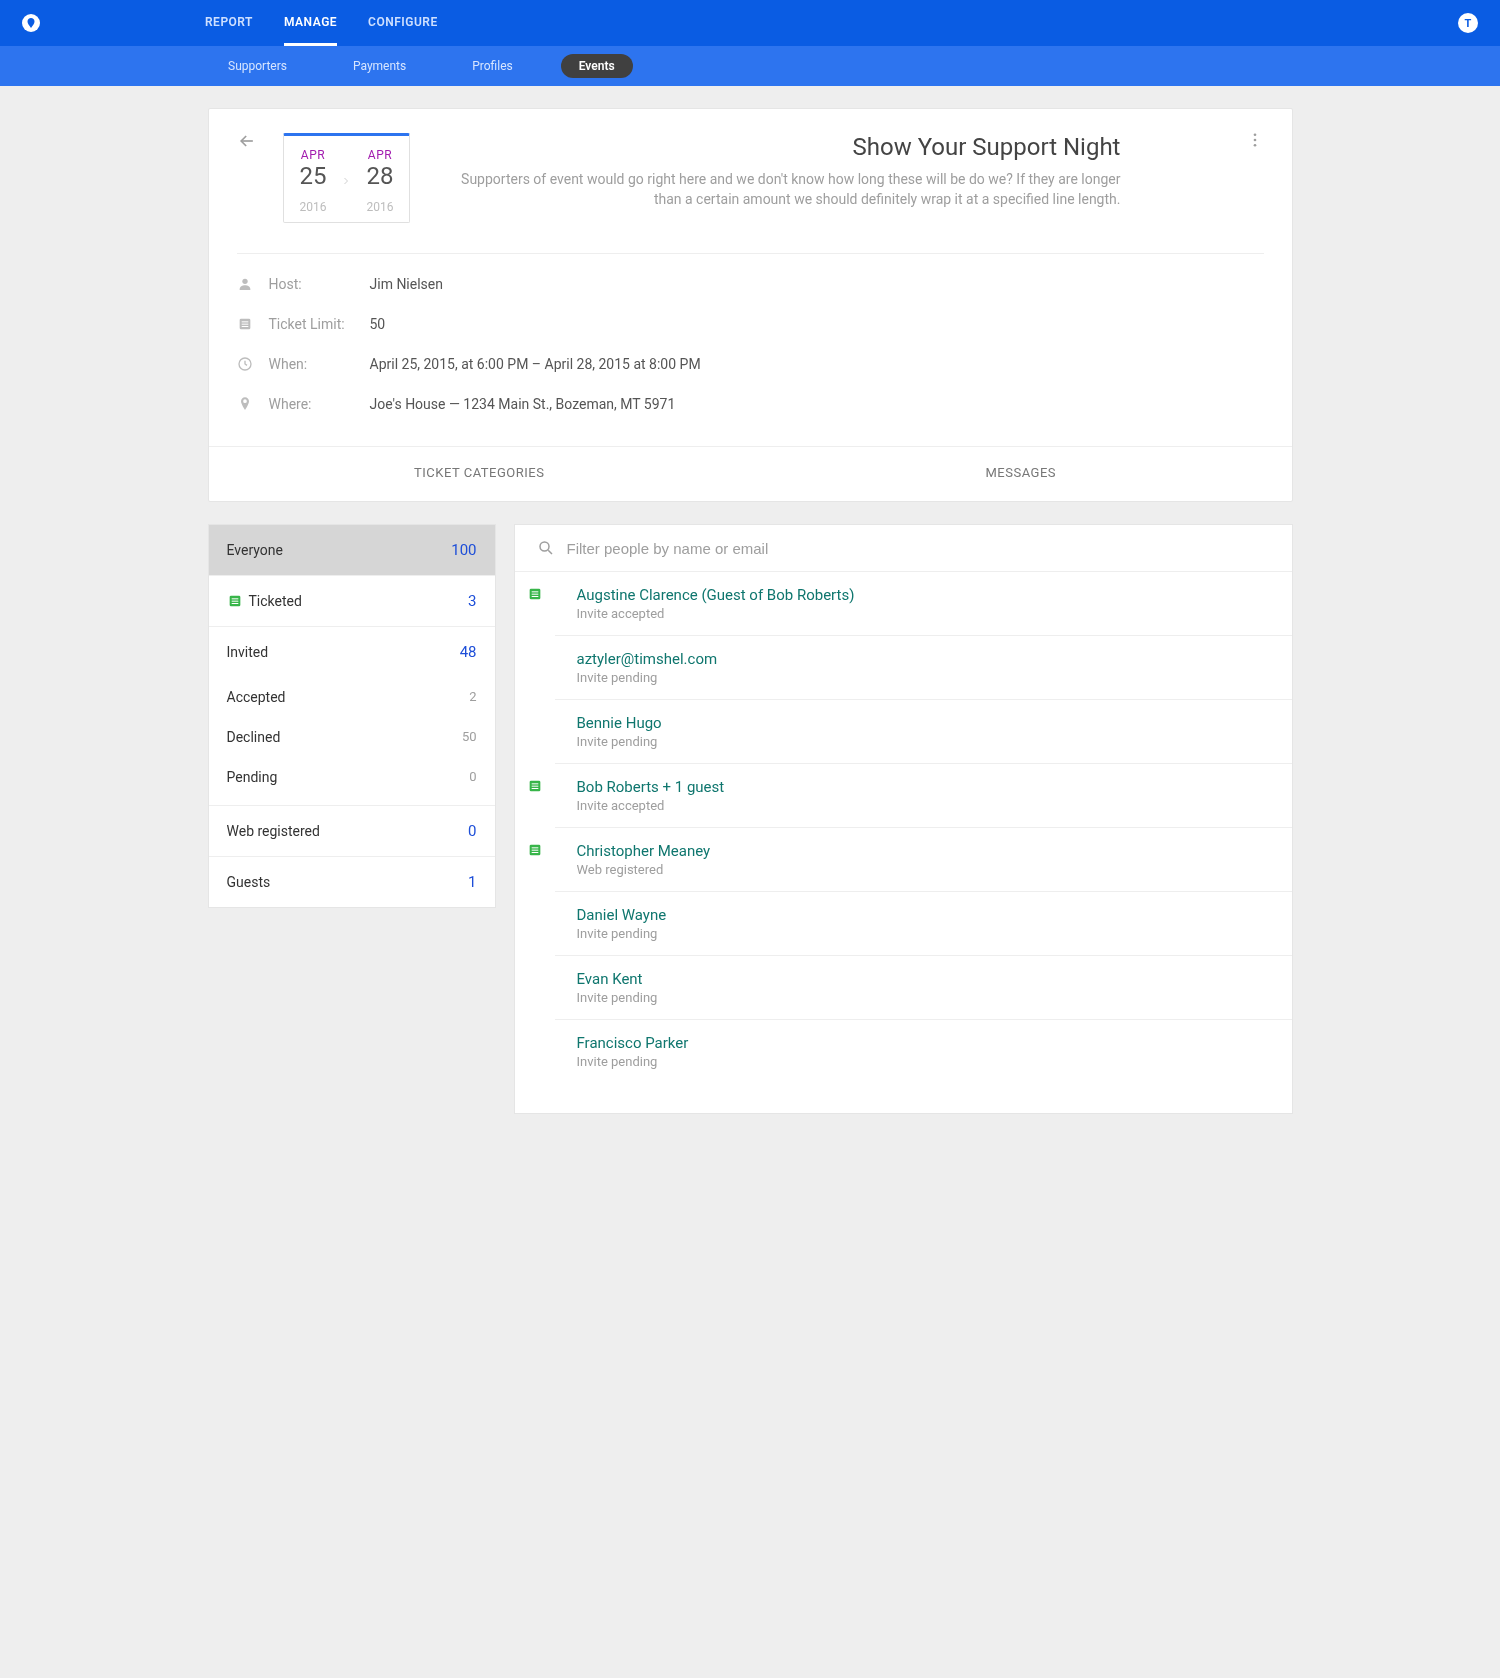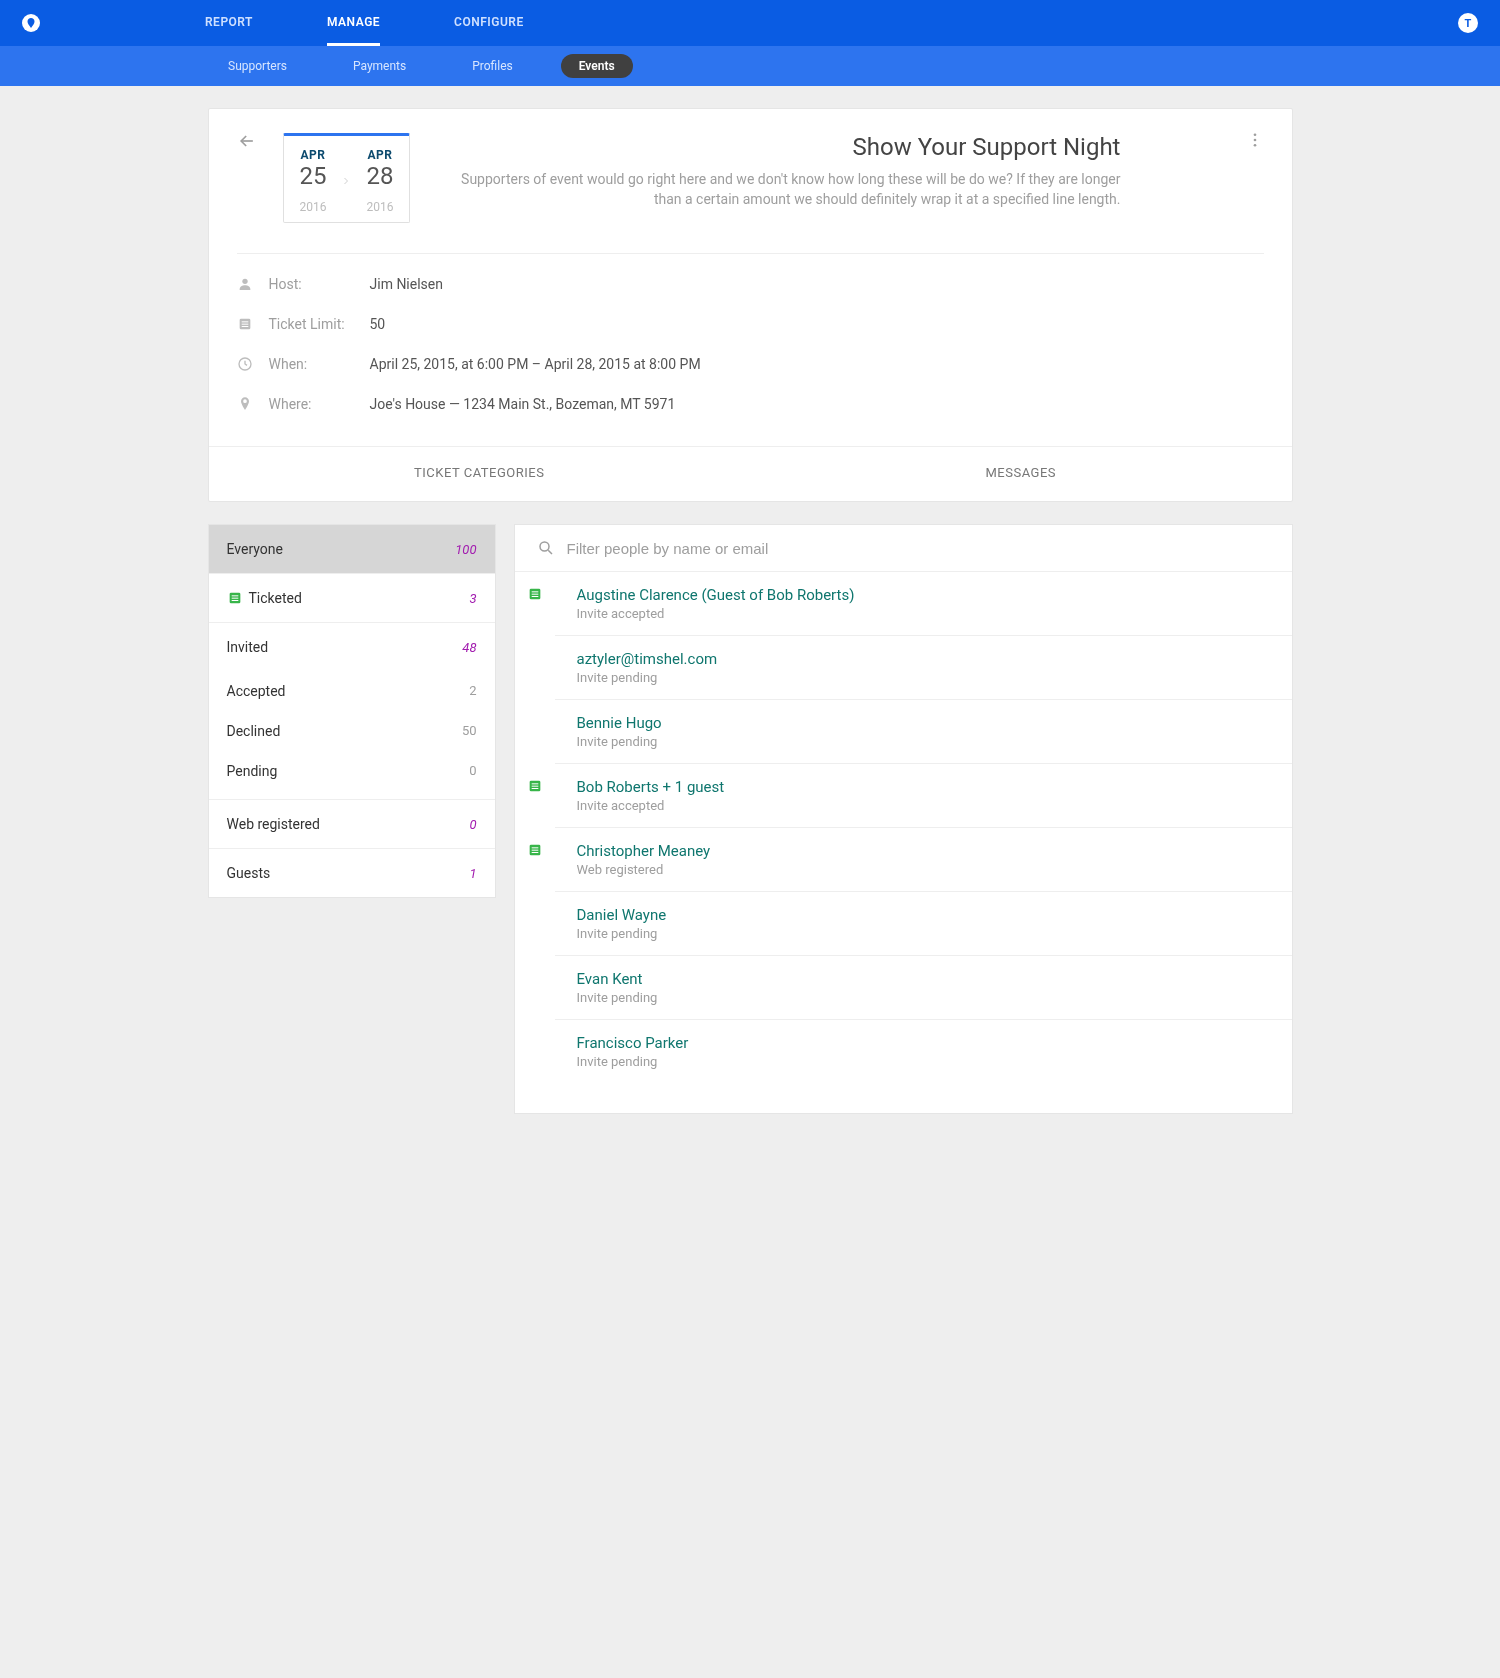--- a/index.html
+++ b/index.html
@@ -25,21 +25,21 @@
     background: #fff;
     position: relative;
     display: flex;
     align-items: center;
     justify-content: center;
   }
   .logo svg { display: block; }
   .primary-tabs {
     margin-left: 165px;
     display: flex;
-    gap: 74px;
+    gap: 31px;
     height: 100%;
     align-items: stretch;
   }
   .primary-tab {
     display: flex;
     align-items: center;
     font-size: 12px;
     font-weight: 600;
     letter-spacing: 0.5px;
     color: #cfe0ff;
@@ -122,21 +122,21 @@
     margin-left: 46px;
     border: 1px solid #e0e0e0;
     border-top: 3px solid #2d74ef;
     border-radius: 2px;
     display: flex;
     align-items: center;
     padding: 12px 16px 8px;
     gap: 14px;
   }
   .date-col { text-align: center; }
-  .date-month { color: #0c4a6e; font-size: 12px; font-weight: 700; letter-spacing: 0.5px; }
+  .date-month { color: #a21caf; font-size: 12px; font-weight: 400; letter-spacing: 0.5px; }
   .date-day { font-size: 24px; color: #555; line-height: 1; margin-top: 2px; }
   .date-year { font-size: 12px; color: #bdbdbd; margin-top: 12px; }
   .date-arrow { color: #d0d0d0; }
   .event-info {
     margin-left: 20px;
     max-width: 690px;
     text-align: right;
   }
   .event-title { font-size: 24px; color: #444; font-weight: 400; }
   .event-desc { font-size: 14px; color: #9e9e9e; margin-top: 8px; line-height: 1.45; }
@@ -198,21 +198,21 @@
     color: #333;
   }
   .side-row:last-child { border-bottom: none; }
   .side-row .side-icon {
     width: 22px;
     color: #38b54a;
     display: flex;
     align-items: center;
   }
   .side-row .side-label { flex: 1; }
-  .side-row .side-count { color: #a21caf; font-size: 13px; font-style: italic; }
+  .side-row .side-count { color: #1d4ed8; font-size: 15px; }
   .side-row.selected { background: #d6d6d6; }
   .side-sub {
     display: flex;
     padding: 12px 18px 12px 18px;
     font-size: 14px;
     color: #333;
     cursor: pointer;
   }
   .side-sub .side-label { flex: 1; }
   .side-sub .side-count { color: #9e9e9e; font-size: 13px; }

